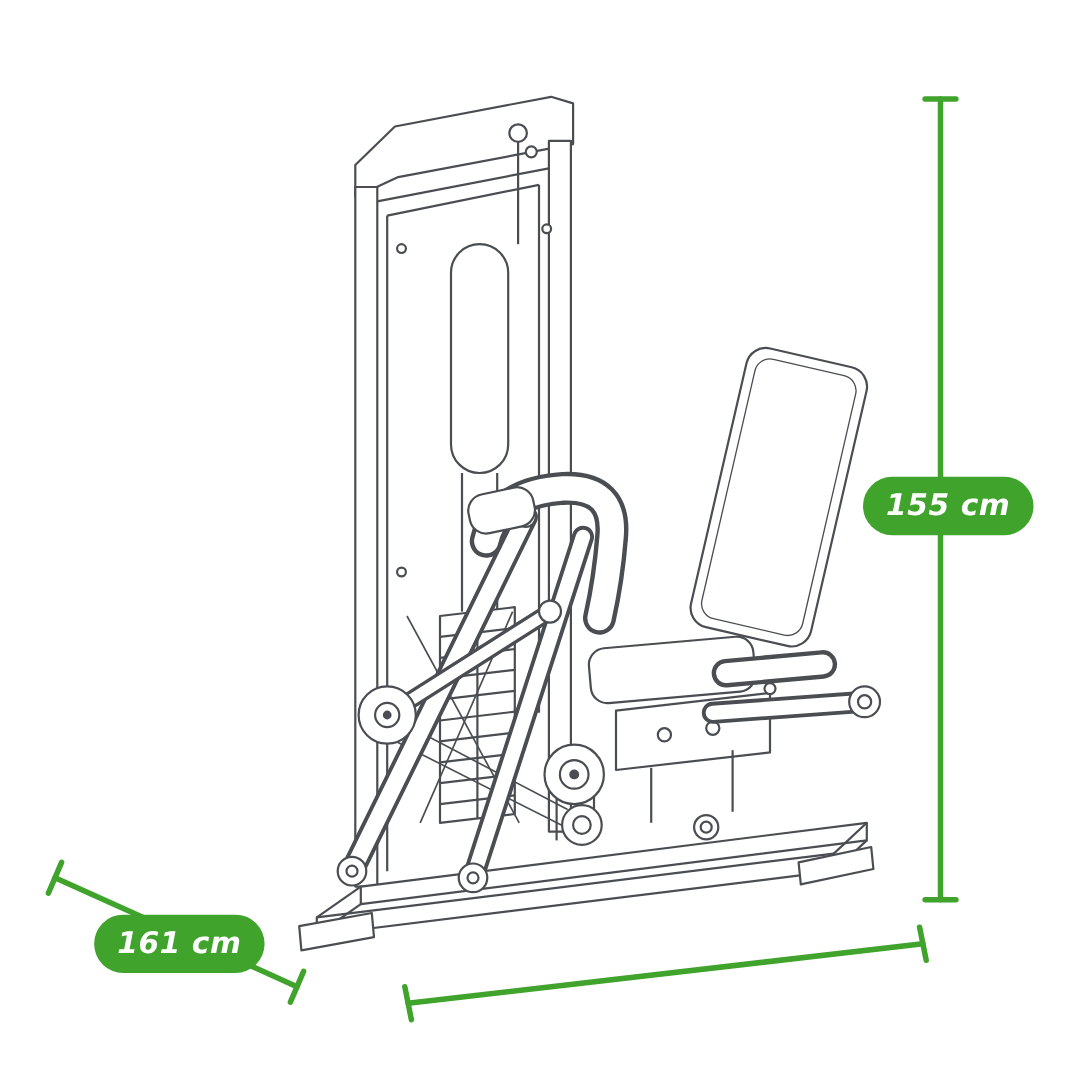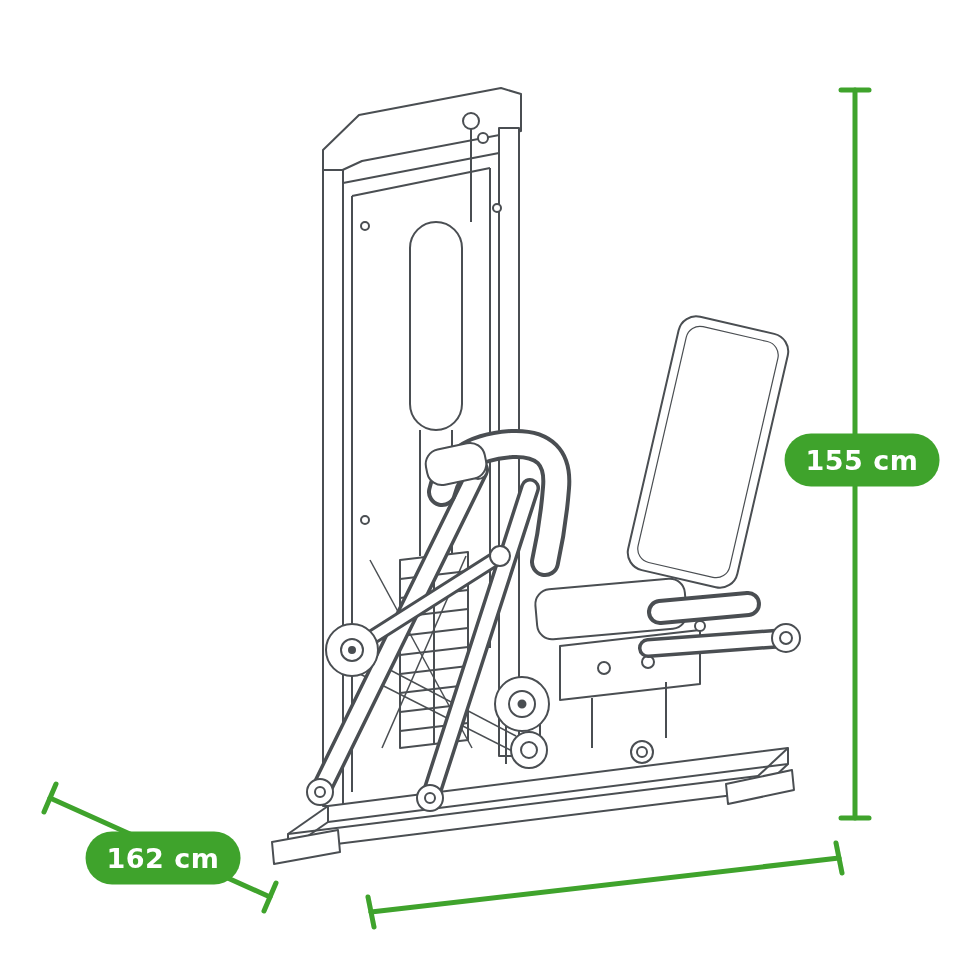--- a/index.html
+++ b/index.html
@@ -7,20 +7,21 @@
     padding: 0;
     background: #ffffff;
   }
   #stage {
     position: relative;
     width: 970px;
     height: 970px;
     background: var(--page-bg, #ffffff);
     overflow: hidden;
     font-family: "DejaVu Sans", "Liberation Sans", sans-serif;
+    font-style: italic;
   }
   #machine-art {
     position: absolute;
     inset: 0;
   }
   #machine-art .art {
     stroke: var(--line-art, #4a4e52);
     stroke-width: 2;
     fill: none;
     stroke-linejoin: round;
@@ -183,16 +184,16 @@
         <line x1="50" y1="798" x2="270" y2="897"></line>
         <line x1="44" y1="812" x2="56" y2="784"></line>
         <line x1="264" y1="911" x2="276" y2="883"></line>
       </g>
 
     </g>
   </svg>
 
   <div class="dim-pill" style="left:862px; top:460px">155 cm</div>
 
-  <div class="dim-pill" style="left:163px; top:858px">162 cm</div>
+  <div class="dim-pill" style="left:163px; top:858px">161 cm</div>
 
 
 </div>
 
 </body></html>

